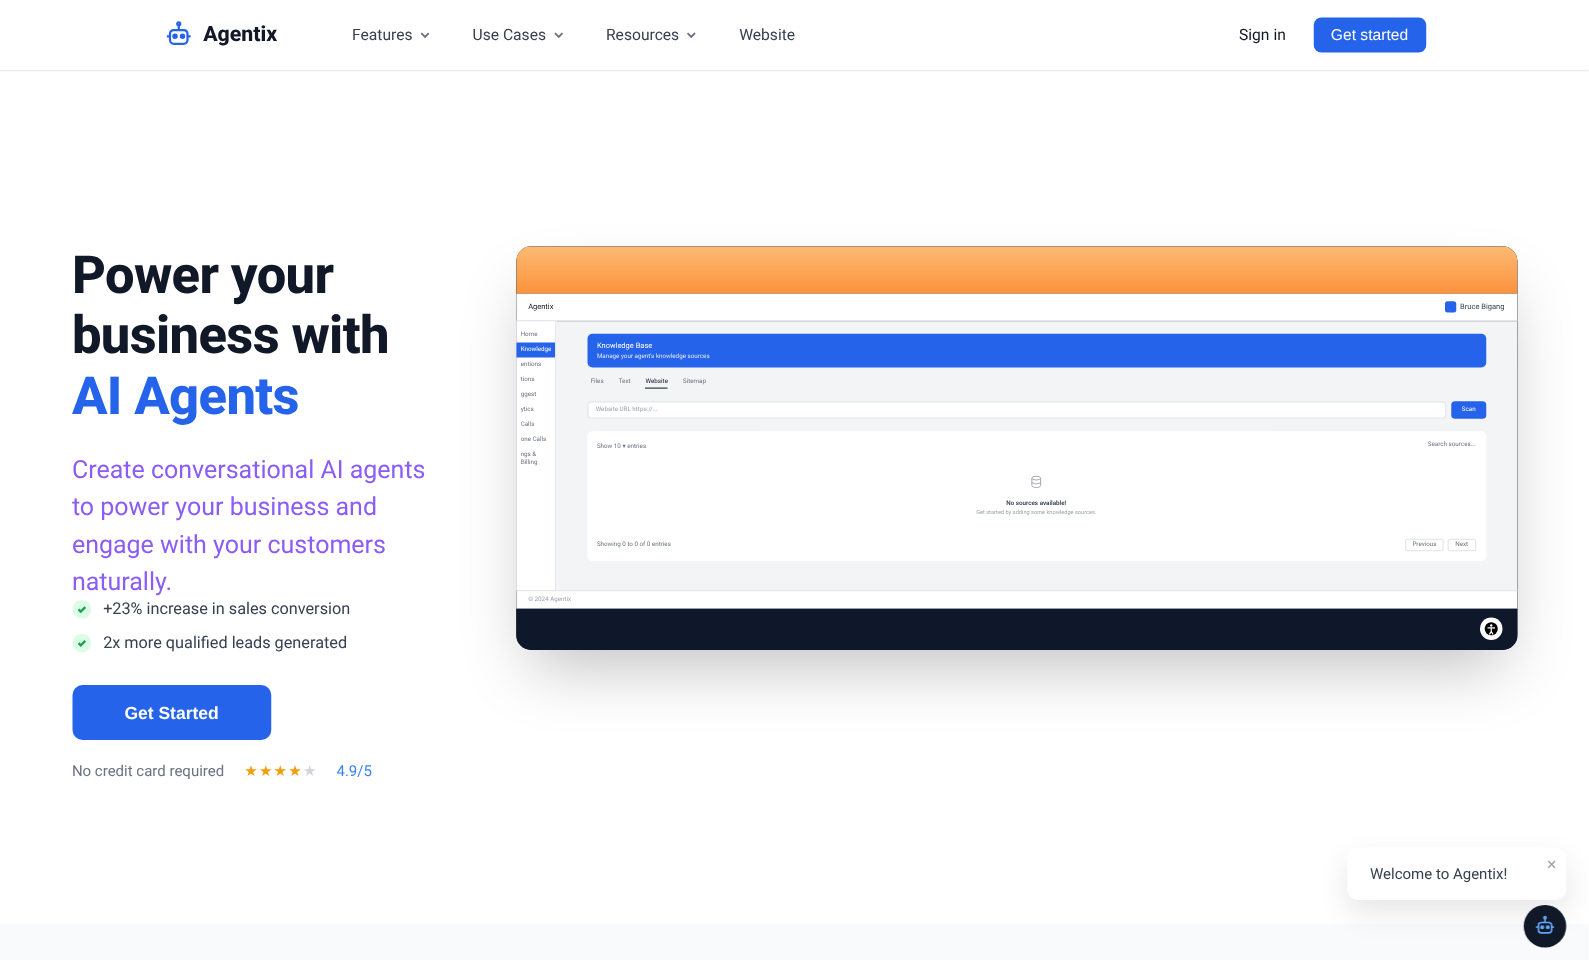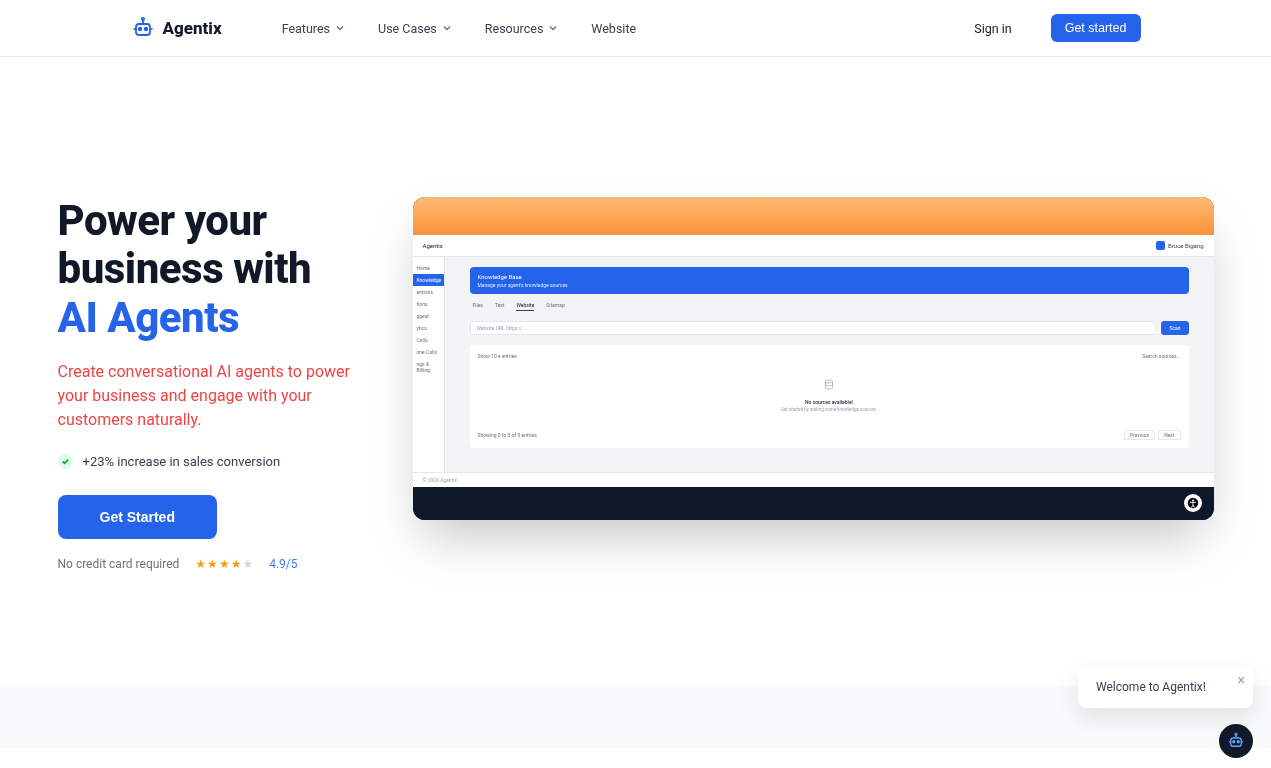--- a/index.html
+++ b/index.html
@@ -7,30 +7,30 @@
     
     
     .header { border-bottom: 1px solid #e9ecef; height: 57px; display: flex; align-items: center; padding: 0 130px; }
     .header-inner { width: 100%; display: flex; align-items: center; justify-content: space-between; max-width: 1010px; margin: 0 auto; }
     .header-left { display: flex; align-items: center; gap: 40px; }
     .logo { display: flex; align-items: center; gap: 8px; font-weight: 800; font-size: 17px; color: #111827; }
     .logo svg { width: 24px; height: 24px; }
     .nav { display: flex; gap: 33px; padding-left: 20px; }
     .nav-item { display: flex; align-items: center; gap: 5px; font-size: 12.5px; color: #374151; cursor: pointer; }
     .chevron { width: 10px; height: 10px; }
-    .header-right { display: flex; align-items: center; gap: 39px; }
+    .header-right { display: flex; align-items: center; gap: 22px; }
     .signin { font-size: 12.5px; color: #111827; cursor: pointer; }
     .btn-primary { background: #2563eb; color: #fff; padding: 7px 14px; border-radius: 6px; font-size: 12.5px; font-weight: 500; cursor: pointer; border: none; }
 
     
     .hero { display: flex; padding: 140px 57px 0; gap: 60px; max-width: 1270px; margin: 0 auto; }
     .hero-left { flex: 0 0 295px; }
     .hero-title { font-size: 42px; font-weight: 800; line-height: 1.15; letter-spacing: -0.5px; margin-bottom: 18px; }
     .hero-title .accent { color: #2563eb; }
-    .hero-sub { font-size: 16px; color: #ef4444; line-height: 1.5; margin-bottom: 22px; }
+    .hero-sub { font-size: 20px; color: #8b5cf6; line-height: 1.5; }
     .bullets { display: flex; flex-direction: column; gap: 12px; margin-bottom: 26px; }
     .bullet { display: flex; align-items: center; gap: 10px; font-size: 13px; color: #374151; }
     .check { width: 15px; height: 15px; background: #dcfce7; border-radius: 50%; display: flex; align-items: center; justify-content: center; flex-shrink: 0; }
     .check svg { width: 9px; height: 9px; }
     .btn-cta { background: #2563eb; color: #fff; padding: 14px 42px; border-radius: 8px; font-size: 14px; font-weight: 600; cursor: pointer; border: none; margin-bottom: 18px; display: inline-block; }
     .trust { display: flex; align-items: center; gap: 16px; font-size: 12px; color: #6b7280; }
     .stars { display: flex; gap: 1px; }
     .star { color: #f59e0b; font-size: 12px; }
     .star.half { color: #d1d5db; }
     .rating { color: #3b82f6; font-size: 12px; }
@@ -65,21 +65,21 @@
     .pager { display: flex; gap: 3px; }
     .pager-btn { border: 1px solid #e5e7eb; padding: 1px 5px; border-radius: 2px; font-size: 5px; }
     .app-footer { background: #fff; font-size: 5px; color: #9ca3af; padding: 4px 10px; border-top: 1px solid #e5e7eb; }
     .browser-bottom { background: #0f172a; height: 33px; position: relative; }
     .access-btn { position: absolute; right: 12px; top: 7px; width: 18px; height: 18px; background: #fff; border-radius: 50%; display: flex; align-items: center; justify-content: center; }
 
     
     .section2 { background: #f9fafb; padding: 62px 0 0; margin-top: 115px; text-align: center; }
 
     
-    .chat-toast { position: fixed; bottom: 60px; right: 18px; background: #fff; border-radius: 8px; box-shadow: 0 10px 25px rgba(0,0,0,0.1); padding: 14px 18px; width: 175px; display: flex; align-items: center; justify-content: space-between; }
+    .chat-toast { position: fixed; bottom: 48px; right: 18px; background: #fff; border-radius: 8px; box-shadow: 0 10px 25px rgba(0,0,0,0.1); padding: 14px 18px; width: 175px; display: flex; align-items: center; justify-content: space-between; }
     .chat-toast-text { font-size: 12px; color: #374151; }
     .chat-close { color: #9ca3af; cursor: pointer; font-size: 14px; position: absolute; top: 6px; right: 8px; }
     .chat-bubble { position: fixed; bottom: 10px; right: 18px; width: 34px; height: 34px; background: #111827; border-radius: 50%; display: flex; align-items: center; justify-content: center; cursor: pointer; }
     .chat-bubble svg { width: 18px; height: 18px; }
   </style>
 </head>
 <body>
 
 <header class="header">
   <div class="header-inner">
@@ -135,20 +135,28 @@
     </h1>
     <p class="hero-sub">Create conversational AI agents to power your business and engage with your customers naturally.</p>
     <div class="bullets">
       <div class="bullet">
         <span class="check">
             <svg viewBox="0 0 10 10" fill="none" stroke="#16a34a" stroke-width="2">
               <path d="M2 5 L4 7 L8 3"></path>
             </svg>
           </span>
         <span>+23% increase in sales conversion</span>
+      </div>
+      <div class="bullet">
+        <span class="check">
+            <svg viewBox="0 0 10 10" fill="none" stroke="#16a34a" stroke-width="2">
+              <path d="M2 5 L4 7 L8 3"></path>
+            </svg>
+          </span>
+        <span>2x more qualified leads generated</span>
       </div>
     </div>
     <button class="btn-cta">Get Started</button>
     <div class="trust">
       <span>No credit card required</span>
       <span class="stars">
         <span class="star">★</span>
         <span class="star">★</span>
         <span class="star">★</span>
         <span class="star">★</span>

